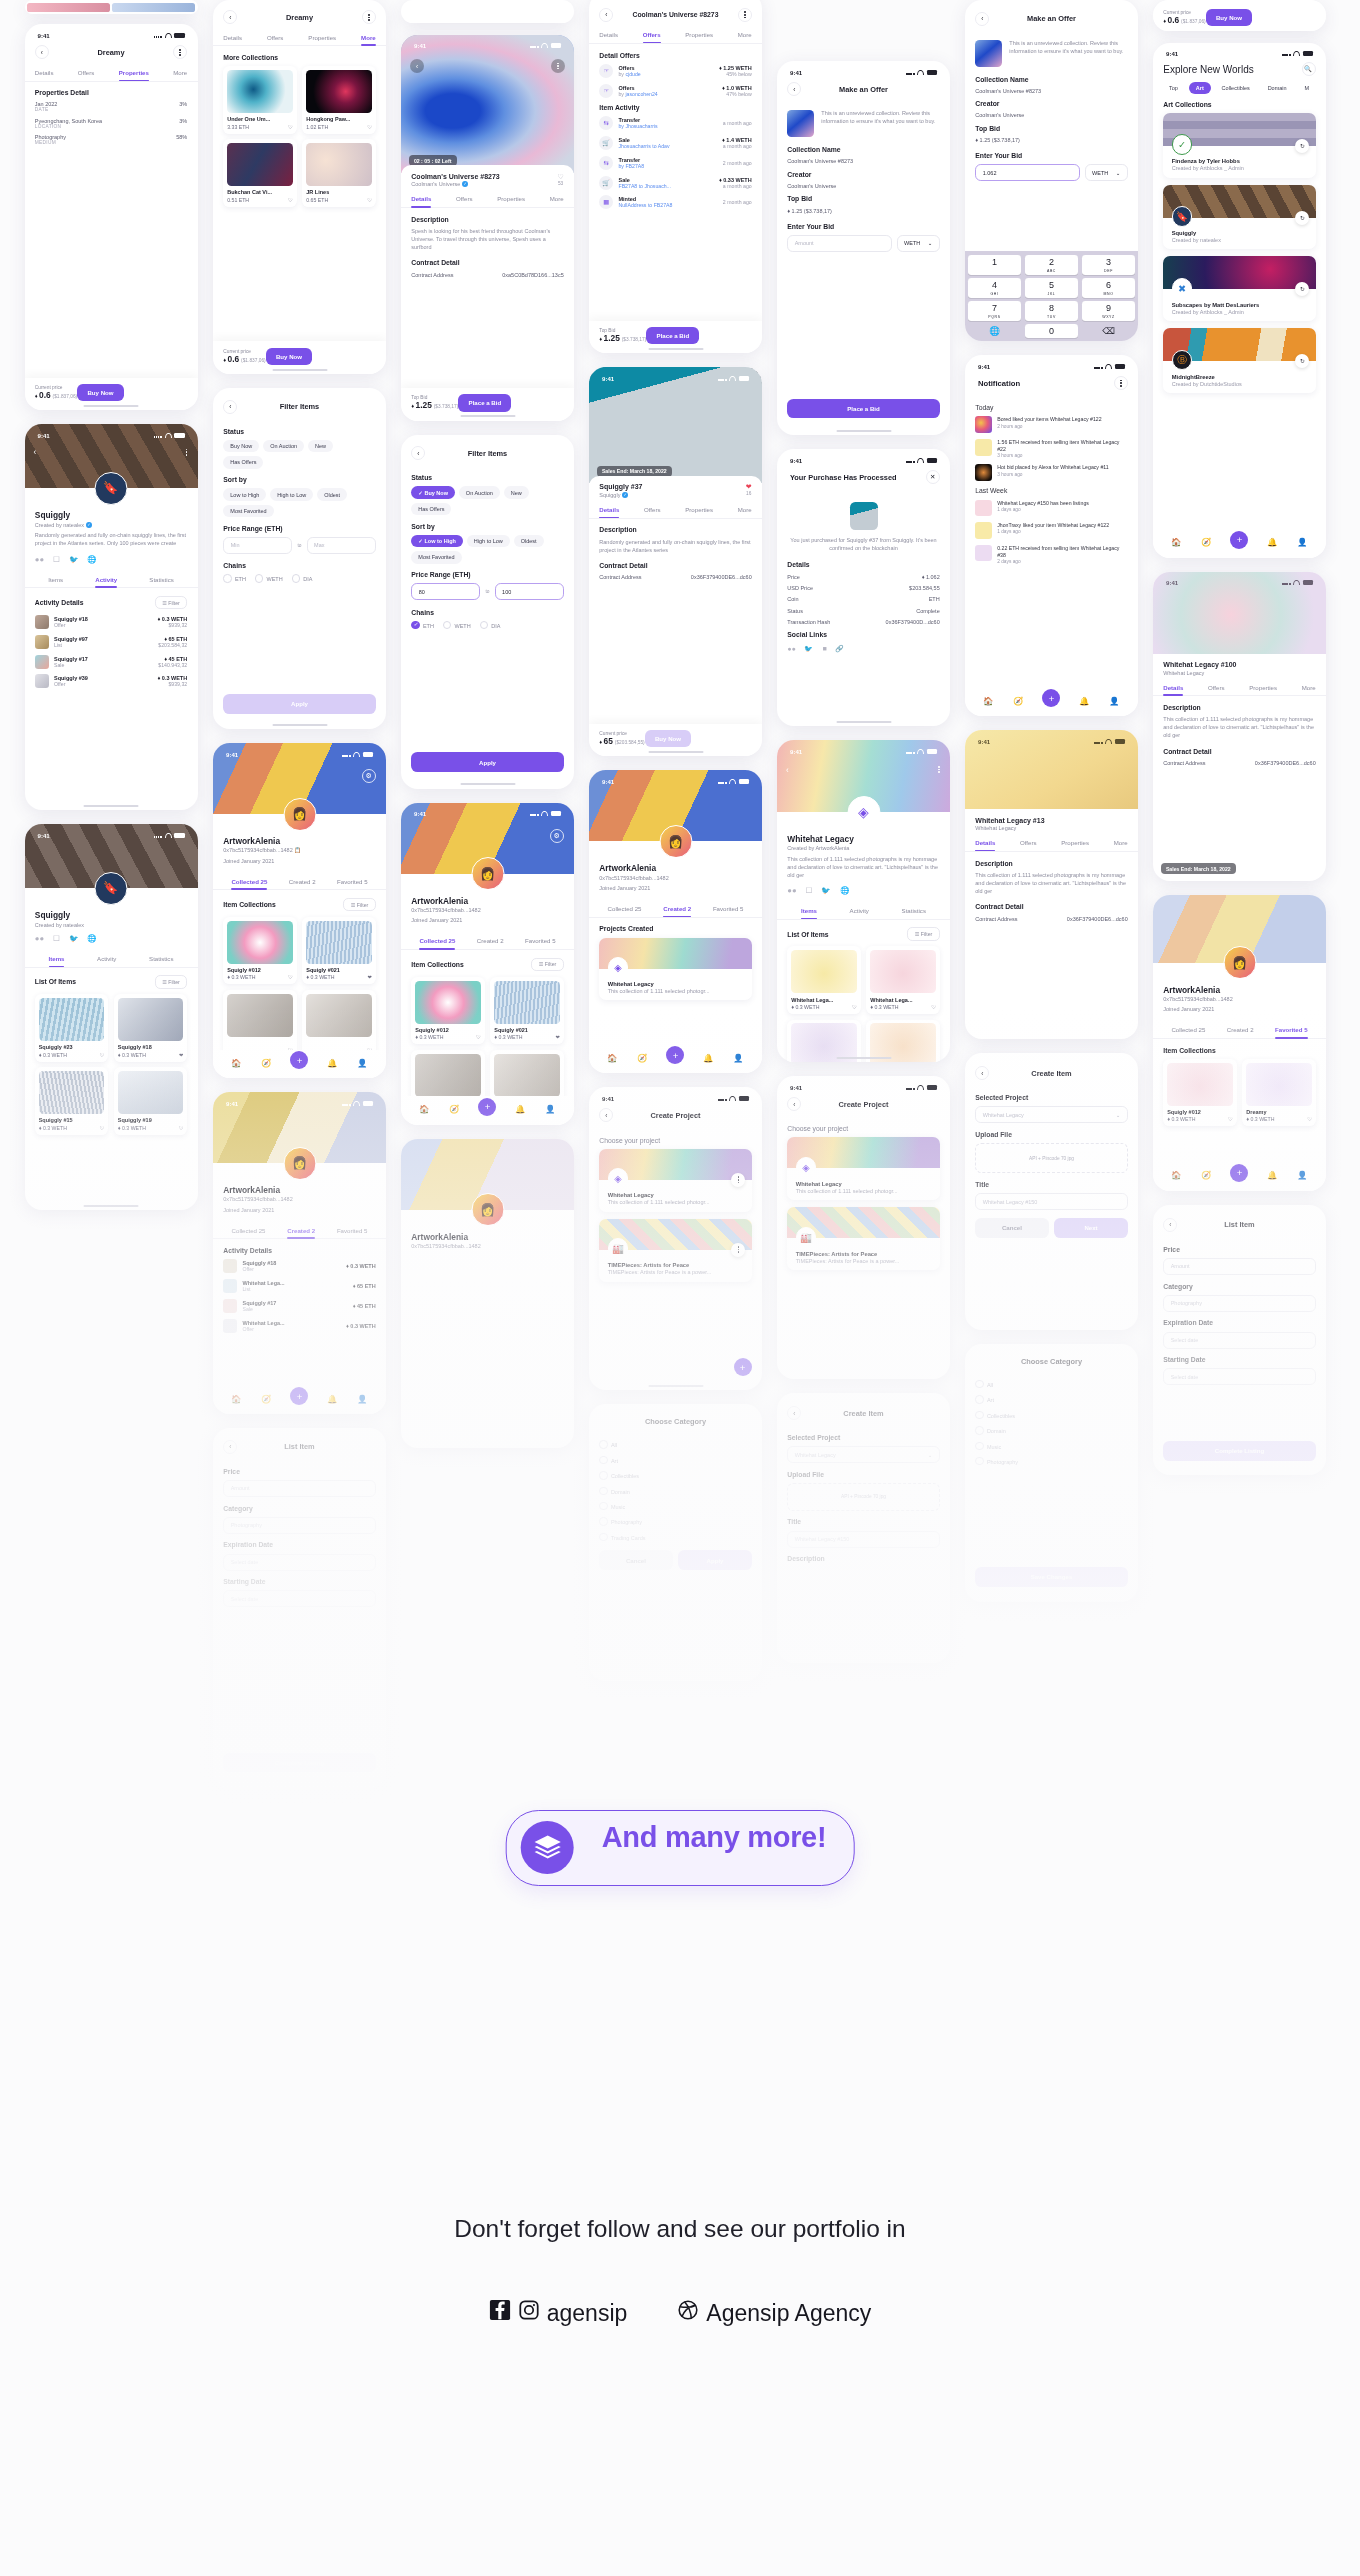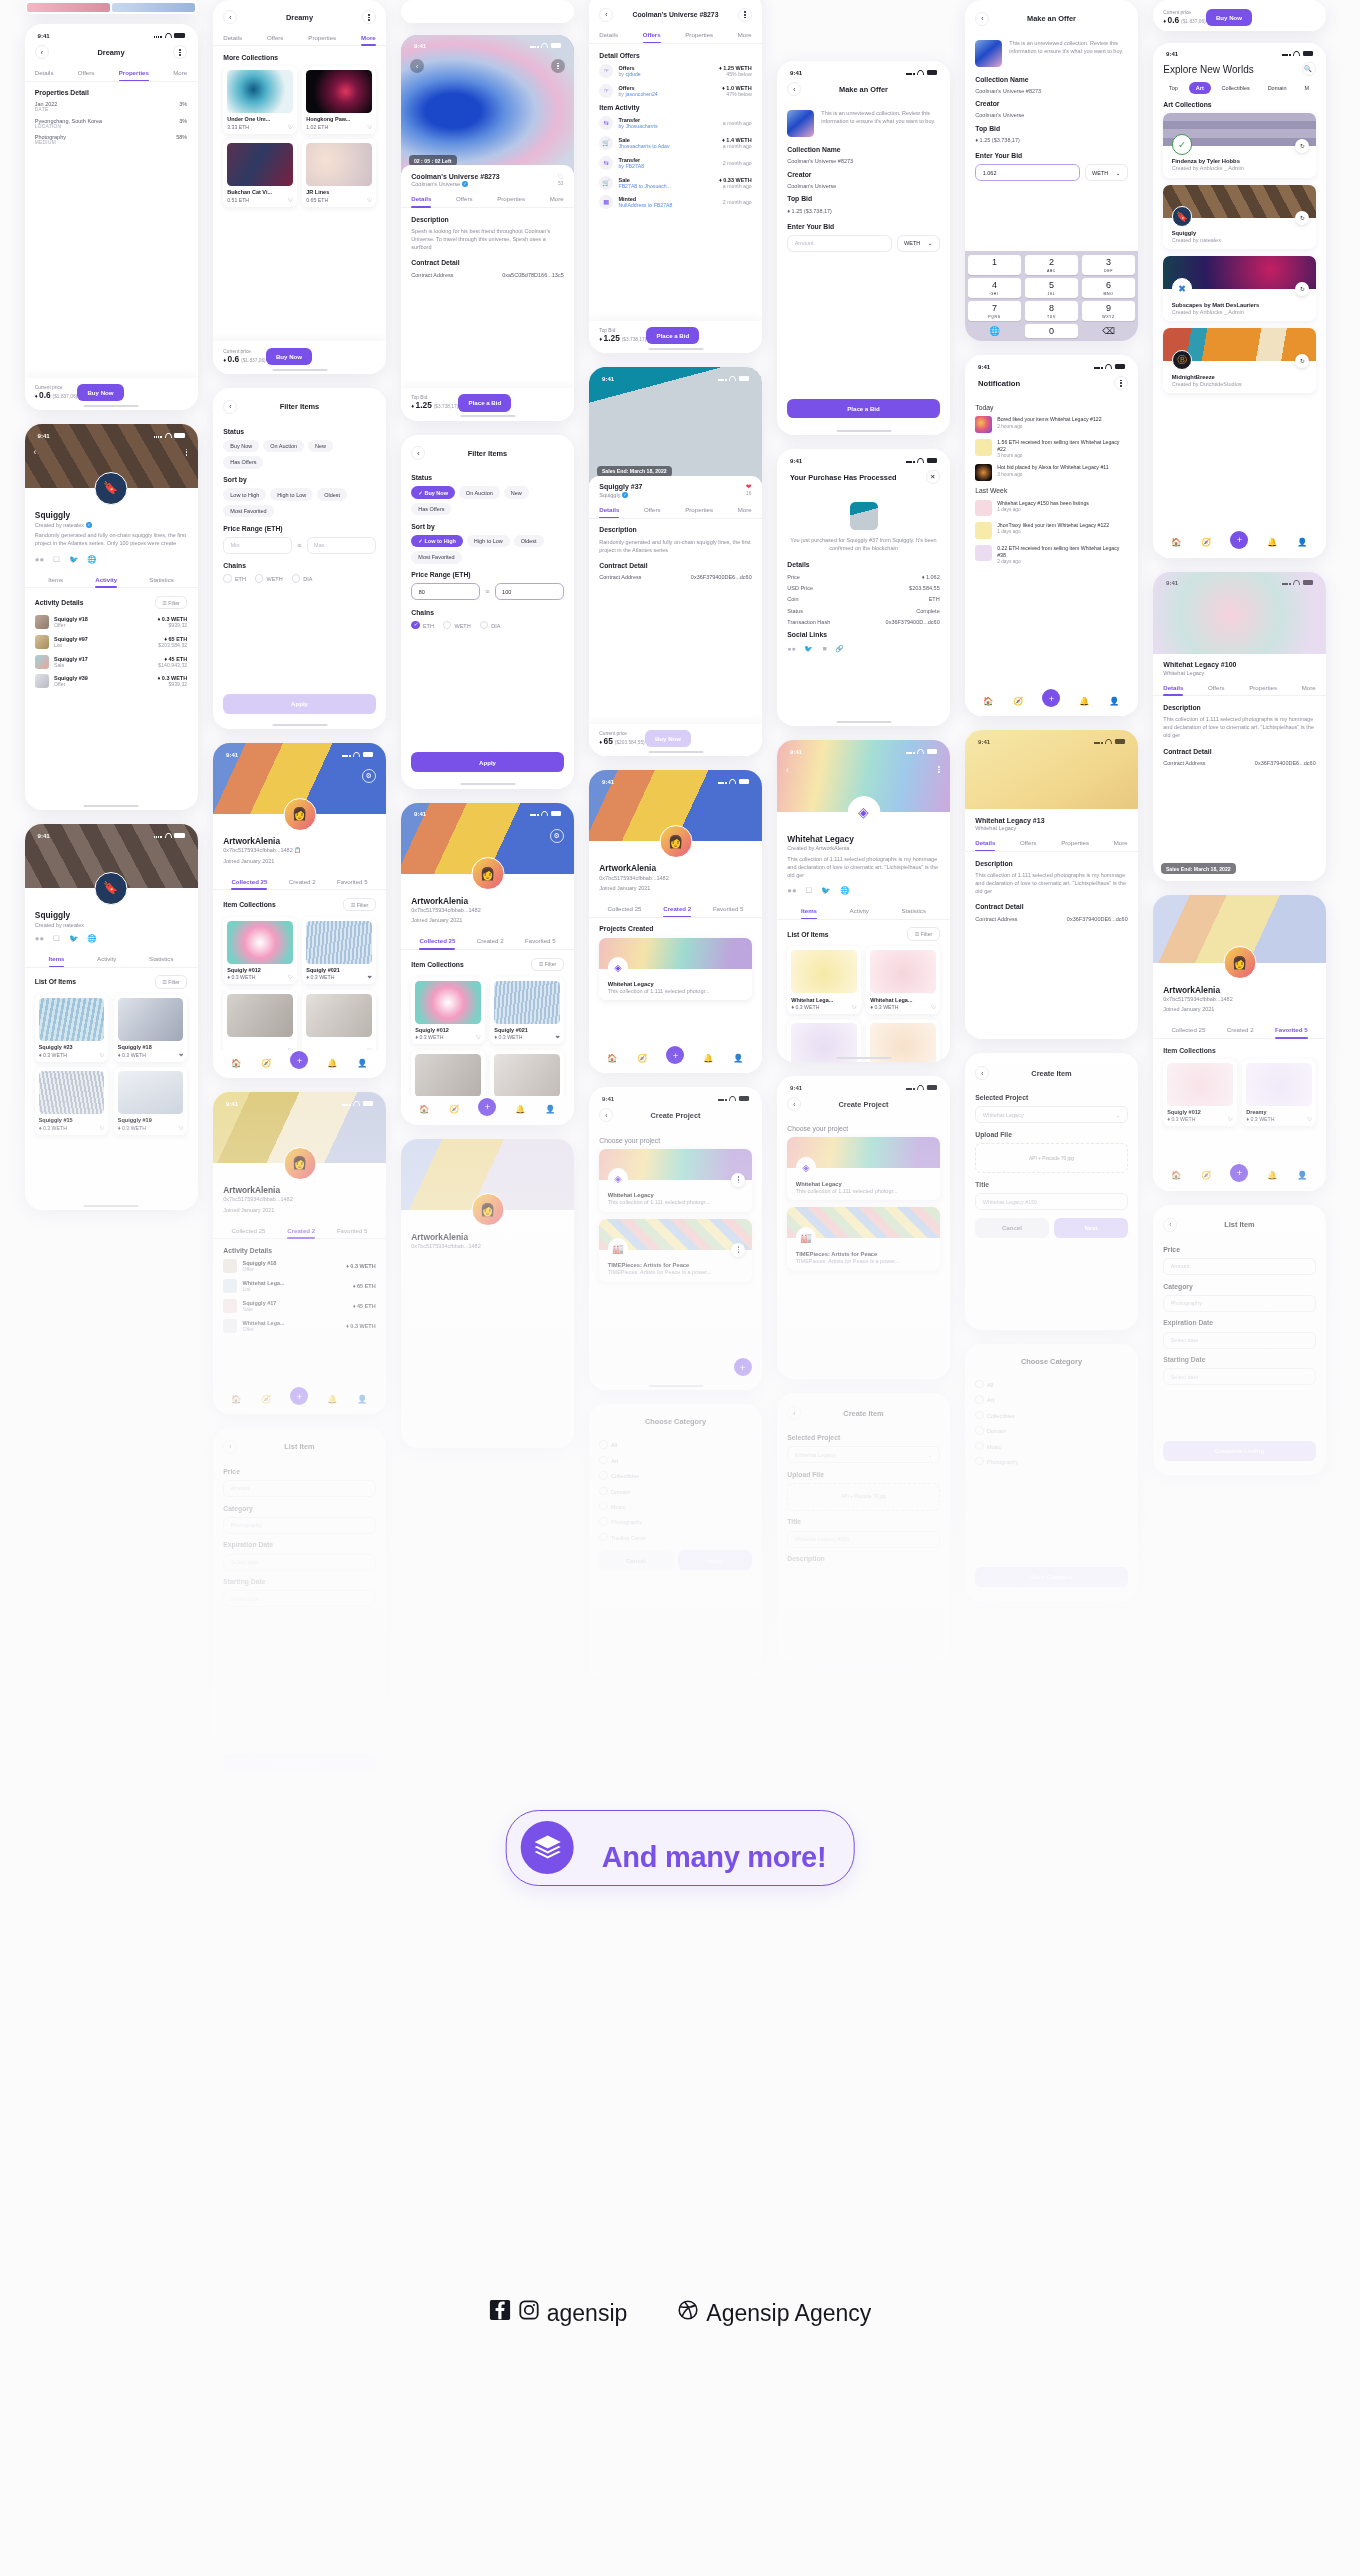--- a/index.html
+++ b/index.html
@@ -140,21 +140,21 @@
   .vf{display:inline-block;width:5.8px;height:5.8px;border-radius:50%;background:#2e9bf0;
     color:#fff;font-size:3.9px;text-align:center;line-height:5.8px;vertical-align:0.6px;margin-left:1.9px}
 
   
   .fade{position:absolute;left:0;right:0;top:1005px;height:940px;pointer-events:none;
     background:linear-gradient(to bottom,rgba(251,251,252,0) 0%,rgba(251,251,252,.55) 32%,
       rgba(251,251,252,.88) 62%,#fbfbfc 86%)}
 
   
   .manybadge{position:absolute;left:50%;top:1810px;transform:translateX(-50%);
-    display:flex;align-items:flex-end;gap:28px;background:#f5f2fe;border:1.6px solid #7950e8;
+    display:flex;align-items:flex-start;gap:28px;background:#f5f2fe;border:1.6px solid #7950e8;
     border-radius:33px;padding:10.3px 27px 10.3px 14px;box-shadow:0 6.4px 19.3px rgba(120,80,232,.12);z-index:5}
   .manyic{width:53px;height:53px;border-radius:50%;background:#7950e8;display:flex;
     align-items:center;justify-content:center}
   .manytx{font-size:29px;font-weight:700;color:#7950e8;letter-spacing:-0.3px}
 
   .purchase{position:absolute;left:0;right:0;top:1987px;text-align:center;
     font-size:62px;font-weight:700;color:#7950e8;letter-spacing:-1.3px}
   .follow{position:absolute;left:0;right:0;top:2215px;text-align:center;
     font-size:24.5px;color:#20202a}
   .socialrow{position:absolute;left:0;right:0;top:2299px;display:flex;justify-content:center;
@@ -1777,20 +1777,21 @@
       <svg width="30" height="30" viewBox="0 0 24 24" fill="#fff" aria-hidden="true">
         <path d="M12 2 1.5 7.2 12 12.4l10.5-5.2L12 2z"></path>
         <path d="M12 14.6 3.4 10.3l-1.9.9L12 16.4l10.5-5.2-1.9-.9L12 14.6z"></path>
         <path d="M12 18.6 3.4 14.3l-1.9.9L12 20.4l10.5-5.2-1.9-.9L12 18.6z"></path>
       </svg>
     </div>
     <div class="manytx">And many more!</div>
   </div>
 
 
+  <div class="follow">Don't forget follow and see our portfolio in</div>
 
   <div class="socialrow">
     <div class="sgrp">
       <span>
         <svg width="22" height="22" viewBox="0 0 24 24" fill="#17171f">
             <rect x="1" y="1" width="22" height="22" rx="2"></rect>
             <path d="M13.6 22V13.2h2.9l.4-3.4h-3.3V7.6c0-1 .3-1.6 1.7-1.6h1.8V2.9c-.3 0-1.4-.1-2.6-.1-2.6 0-4.4 1.6-4.4 4.5v2.5H7.2v3.4h2.9V22h3.5z" fill="#fff"></path>
           </svg>
       </span>
       <span>

